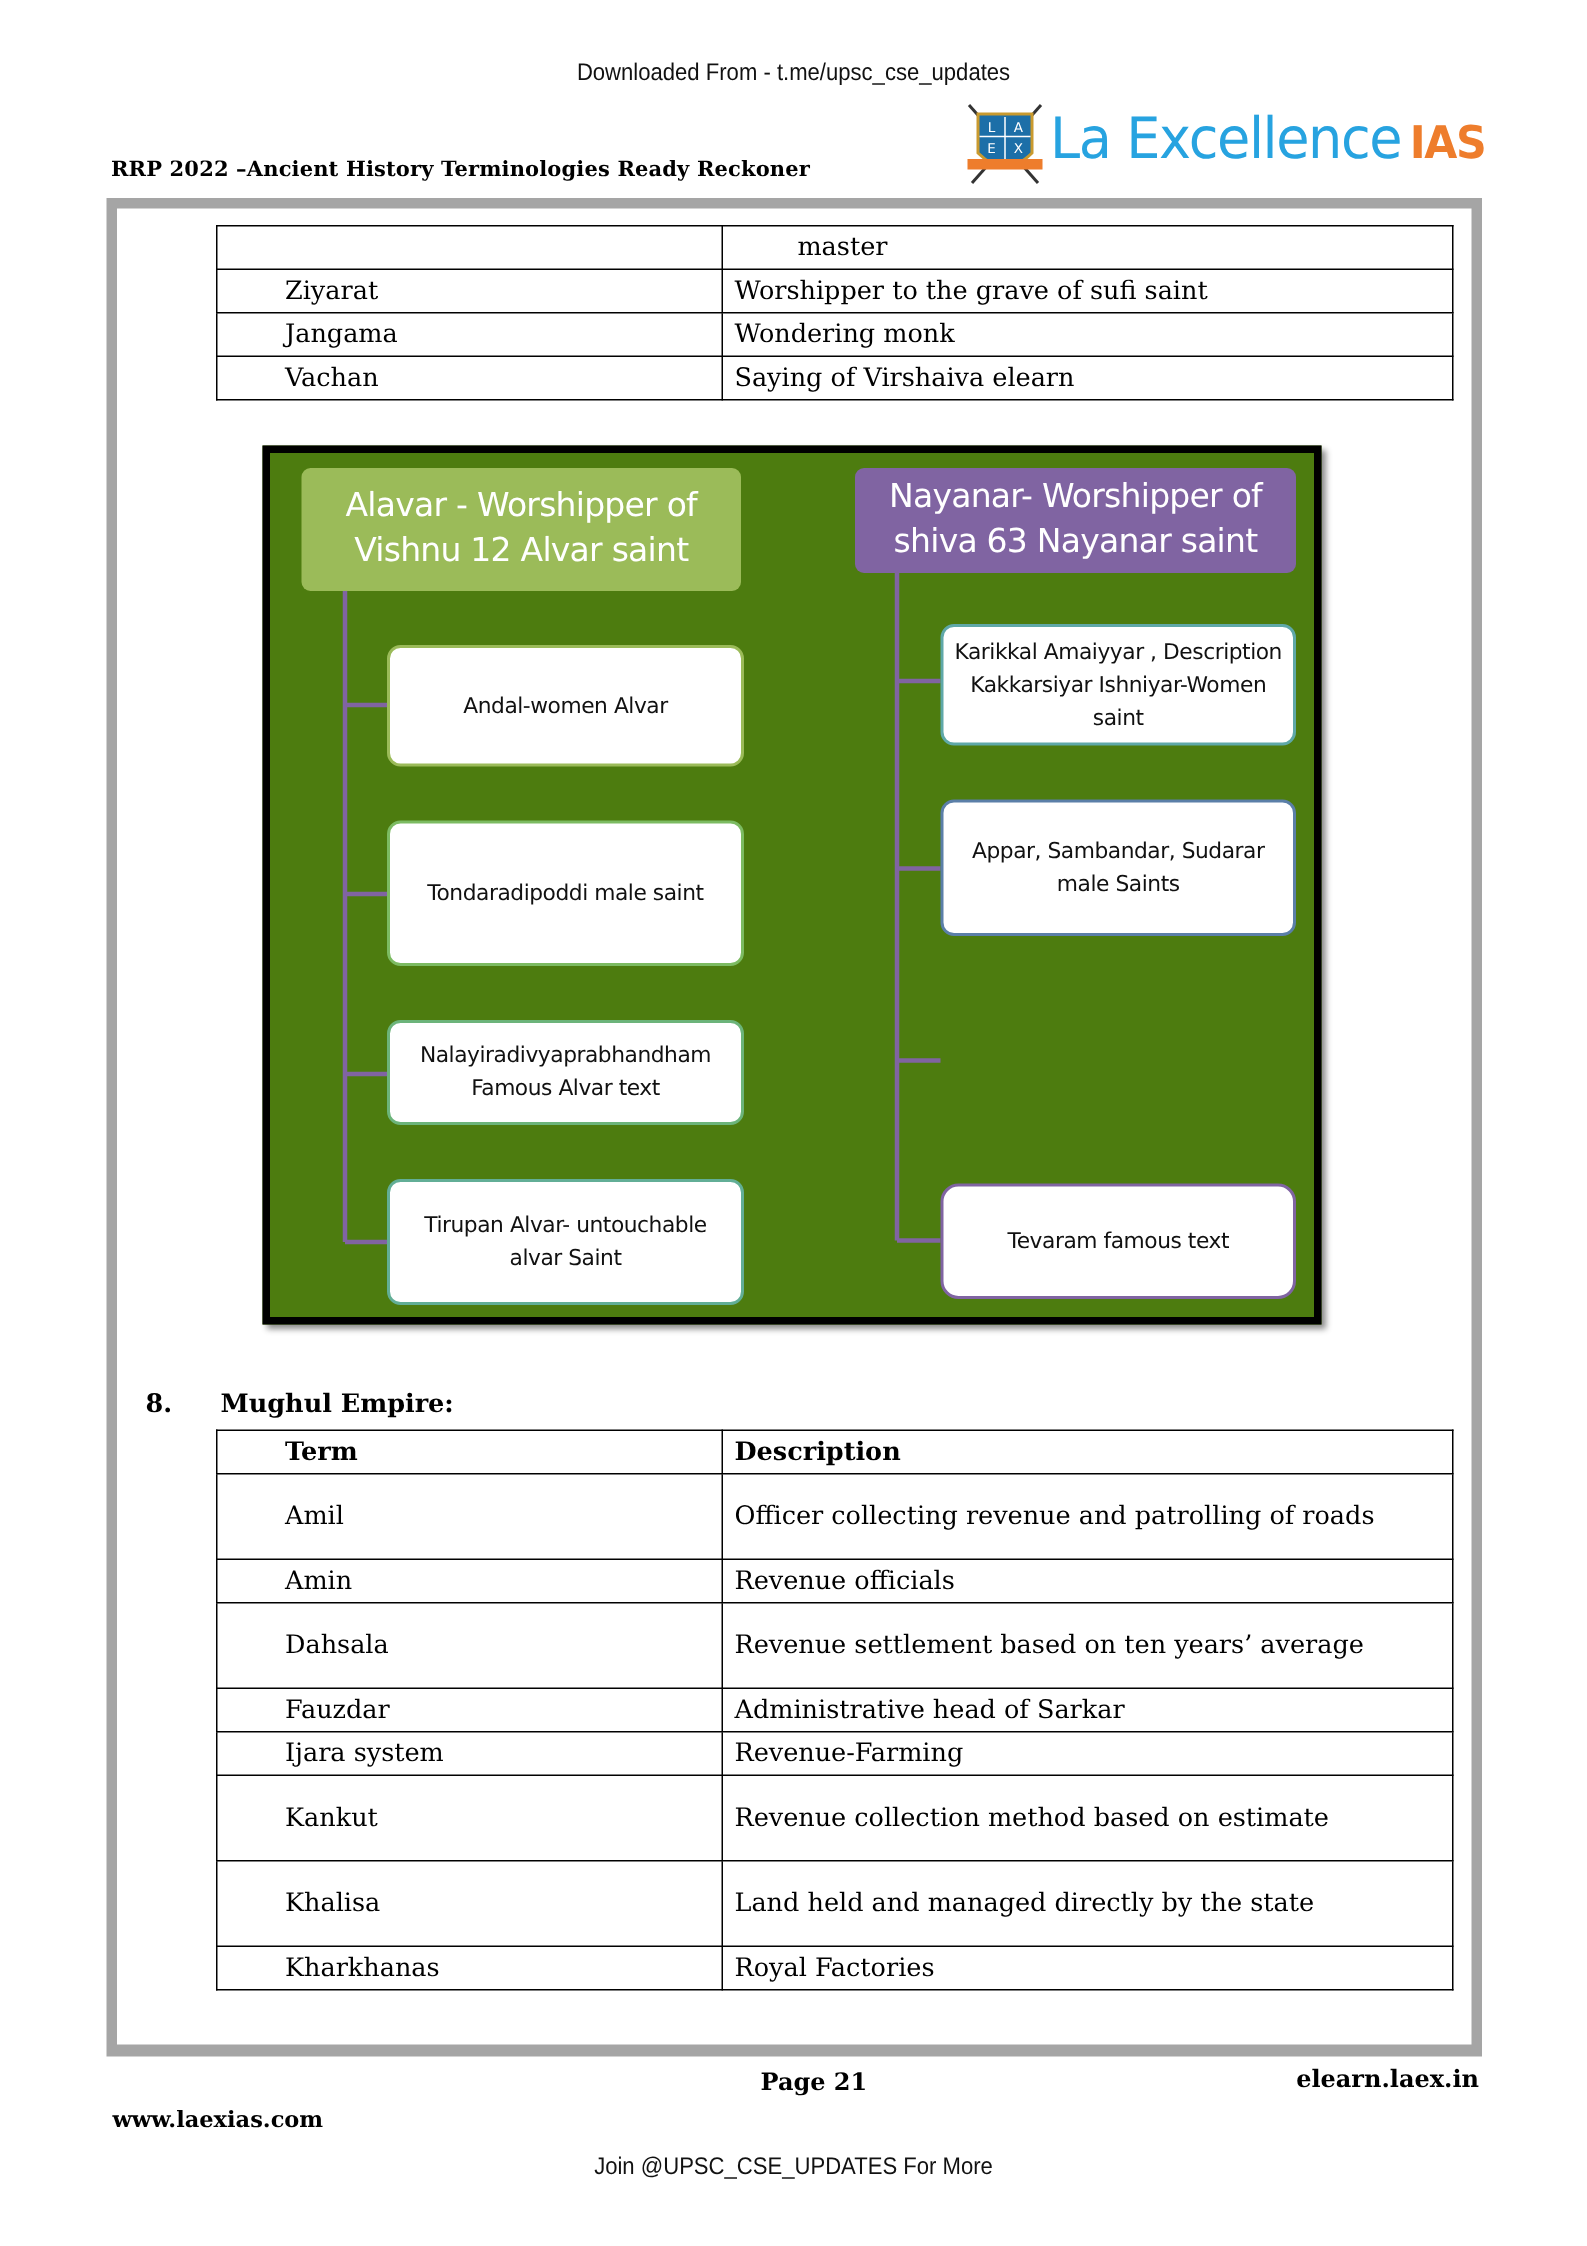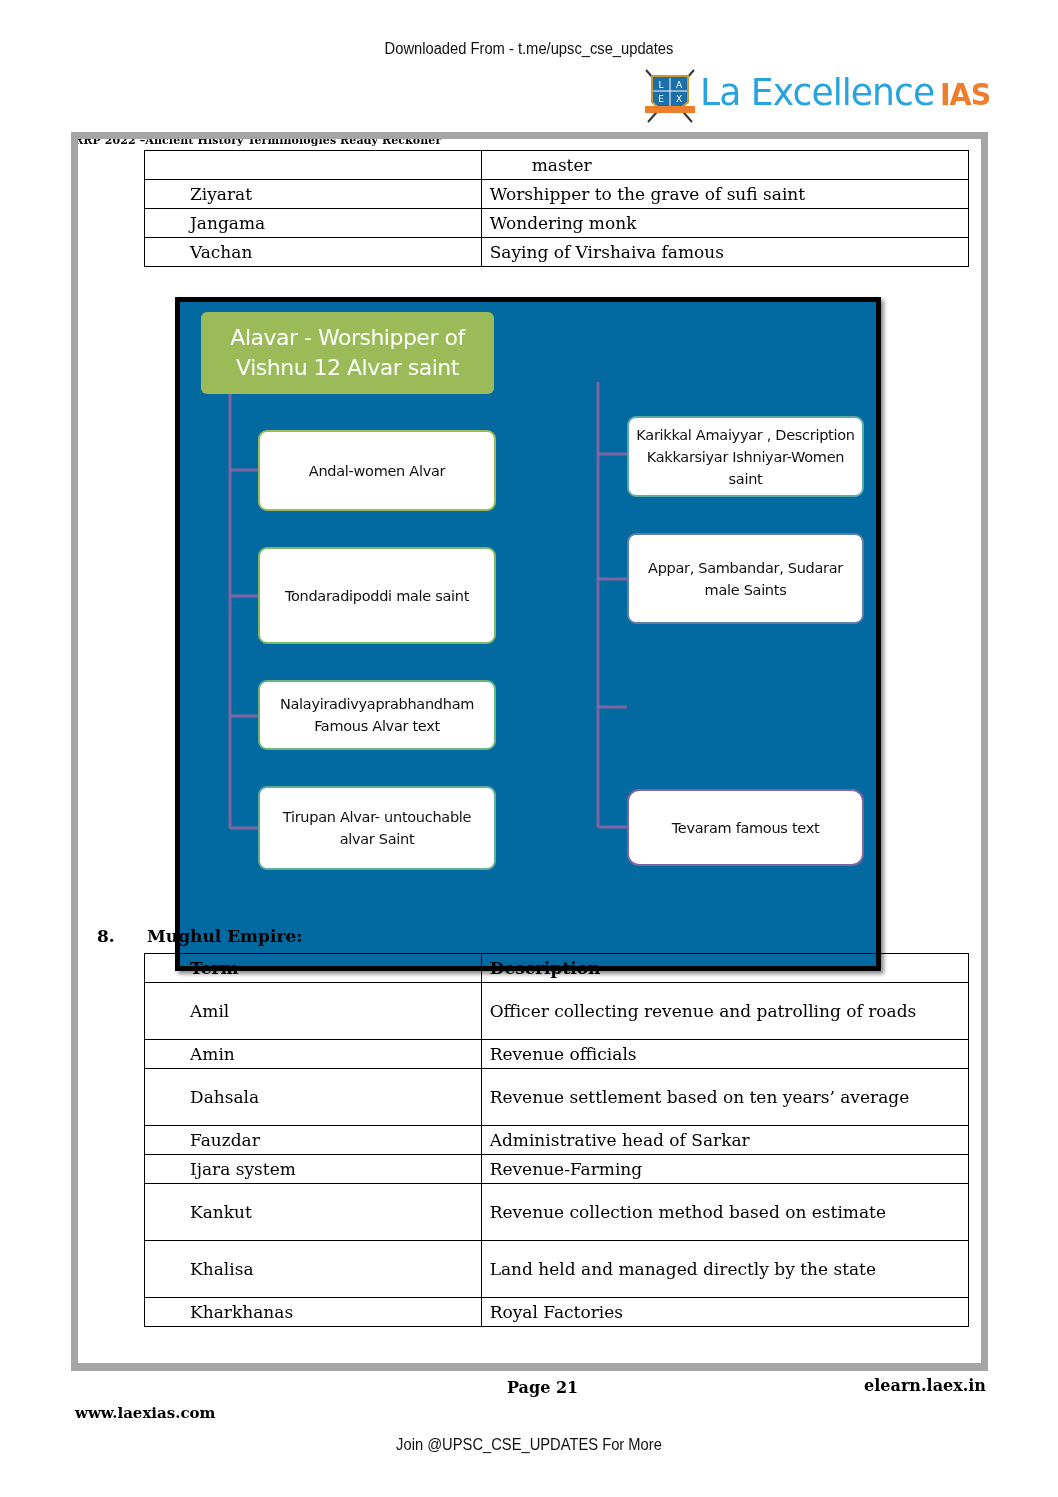--- a/index.html
+++ b/index.html
@@ -6,23 +6,22 @@
     html, body { width: 1058px; height: 1497px; background: #ffffff; overflow: hidden; }
     body { position: relative; font-family: "DejaVu Serif", serif; color: #000; }
 
     .top-note {
       position: absolute; left: 0; width: 1058px; top: 40px;
       text-align: center; font-family: "Liberation Sans", sans-serif;
       font-size: 16px; color: #111; transform: scaleX(0.92);
     }
     .doc-title {
       position: absolute; left: 74px; top: 105px;
-      font-family: "DejaVu Serif", serif; font-weight: bold; font-size: 11px;
+      font-family: "DejaVu Serif", serif; font-weight: bold; font-size: 14px;
       letter-spacing: 0.1px;
-      margin-top: 29px;
     }
     .logo { position: absolute; left: 642px; top: 68px; width: 345px; height: 58px; }
     .logo-shield { position: absolute; left: 0; top: 0; width: 56px; height: 58px; }
     .logo-text {
       position: absolute; left: 58px; top: 2px; font-family: "DejaVu Sans", sans-serif;
       font-size: 38px; color: #27a3e0; letter-spacing: -1px; white-space: nowrap;
       transform: scaleX(0.95); transform-origin: left center;
     }
     .logo-text .ias { color: #ee7d2c; font-weight: bold; font-size: 30px; margin-left: 6px; }
 
@@ -34,22 +33,22 @@
     table.grid { border-collapse: collapse; position: absolute; font-family: "DejaVu Serif", serif; font-size: 17px; }
     table.grid td { border: 1.5px solid #000; padding: 0 8px; vertical-align: middle; line-height: 28px; }
     table.grid td.term { width: 337px; padding-left: 45px; }
     table.grid td.desc { width: 488px; text-align: justify; text-align-last: left; }
 
     .t1 { left: 144px; top: 150px; width: 825px; }
     .t1 td { height: 29px; }
     .t1 td.indent { padding-left: 50px; }
 
     .diagram {
-      position: absolute; left: 175px; top: 297px; width: 706px; height: 674px;
-      border: 5px solid #000; background: #0369a1;
+      position: absolute; left: 175px; top: 297px; width: 706px; height: 586px;
+      border: 5px solid #000; background: #4d7c0f;
       box-shadow: 3px 3px 4px rgba(0,0,0,0.45);
     }
     .diagram svg { position: absolute; left: 0; top: 0; }
     .head {
       position: absolute; border-radius: 6px; color: #fff; text-align: center;
       font-family: "DejaVu Sans", sans-serif; font-size: 22px; line-height: 30px;
       display: flex; align-items: center; justify-content: center; letter-spacing: -0.5px;
     }
     .head.green { left: 21px; top: 10px; width: 293px; height: 82px; background: #9bbb59; }
     .head.purple { left: 390px; top: 10px; width: 294px; height: 70px; background: #8064a2; }
@@ -110,21 +109,21 @@
   <tr>
     <td class="term">Ziyarat</td>
     <td class="desc">Worshipper to the grave of sufi saint</td>
   </tr>
   <tr>
     <td class="term">Jangama</td>
     <td class="desc">Wondering monk</td>
   </tr>
   <tr>
     <td class="term">Vachan</td>
-    <td class="desc">Saying of Virshaiva famous</td>
+    <td class="desc">Saying of Virshaiva elearn</td>
   </tr>
 </tbody>
   </table>
 
 <div class="diagram">
   <svg width="696" height="576">
     <g stroke="#8064a2" stroke-width="3" fill="none">
       <line x1="50" y1="92" x2="50" y2="526"></line>
       <line x1="50" y1="168" x2="78" y2="168"></line>
       <line x1="50" y1="294" x2="78" y2="294"></line>
@@ -137,20 +136,21 @@
       <line x1="418" y1="525" x2="447" y2="525"></line>
     </g>
   </svg>
 
   <div class="head green">Alavar - Worshipper of Vishnu 12 Alvar saint</div>
   <div class="node" style="left:78px; top:128px; width:238px; height:81px; border-color:#9bbb59;">Andal-women Alvar</div>
   <div class="node" style="left:78px; top:245px; width:238px; height:97px; border-color:#7cbb62;">Tondaradipoddi male saint</div>
   <div class="node" style="left:78px; top:378px; width:238px; height:70px; border-color:#6cb47a;">Nalayiradivyaprabhandham Famous Alvar text</div>
   <div class="node" style="left:78px; top:484px; width:238px; height:84px; border-color:#62ae96;">Tirupan Alvar- untouchable alvar Saint</div>
 
+  <div class="head purple">Nayanar- Worshipper of shiva 63 Nayanar saint</div>
   <div class="node" style="left:447px; top:114px; width:237px; height:81px; border-color:#5fa8a8;">Karikkal Amaiyyar , Description Kakkarsiyar Ishniyar-Women saint</div>
   <div class="node" style="left:447px; top:231px; width:237px; height:91px; border-color:#5b7fa8;">Appar, Sambandar, Sudarar male Saints</div>
   <div class="node" style="left:447px; top:487px; width:237px; height:77px; border-color:#8064a2;border-radius:12px;">Tevaram famous text</div>
 </div>
 
 <div class="section-num">8.</div>
 <div class="section-title">Mughul Empire:</div>
 
 <table class="grid t2">
   <tbody>

